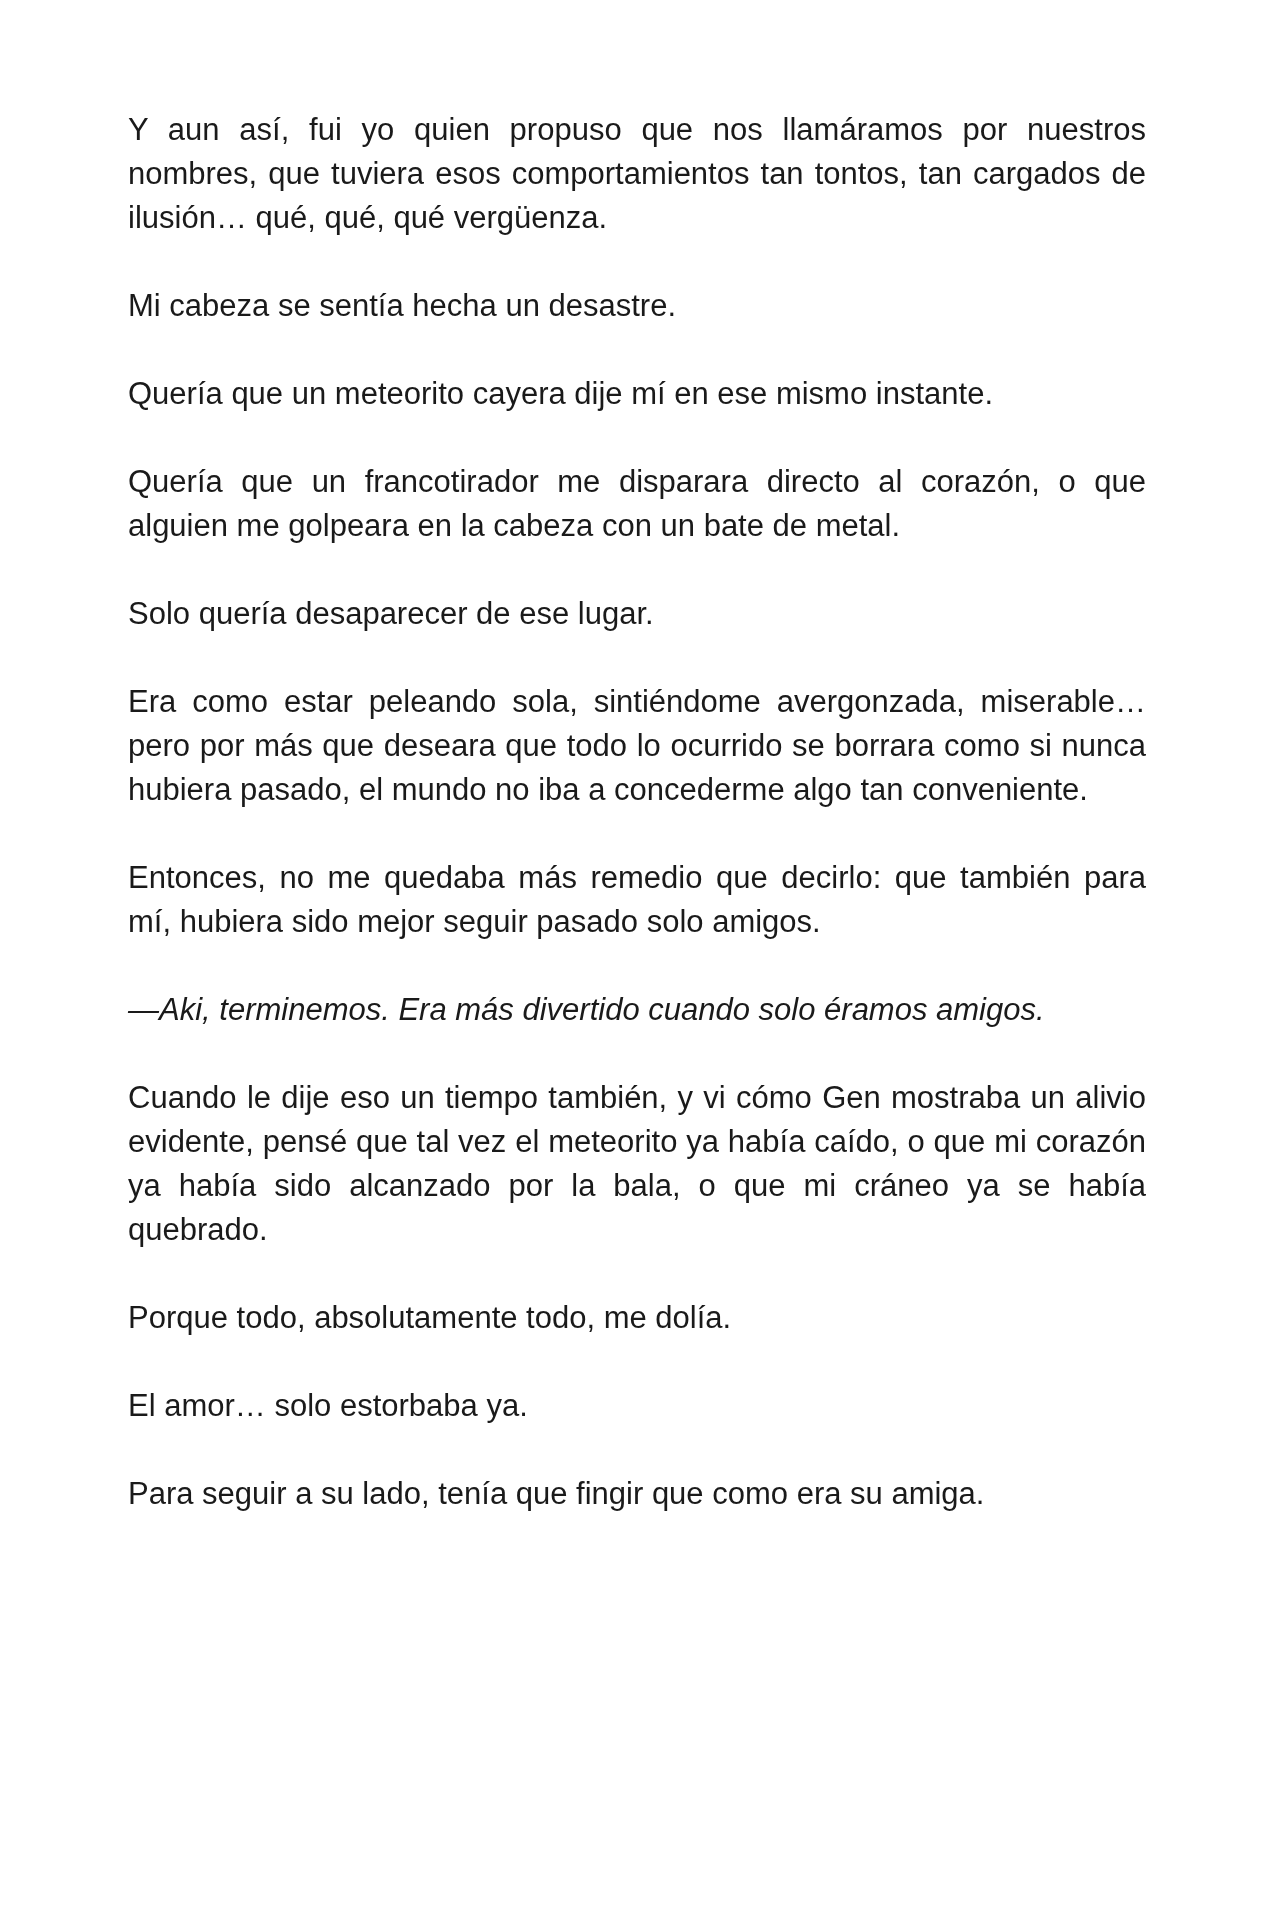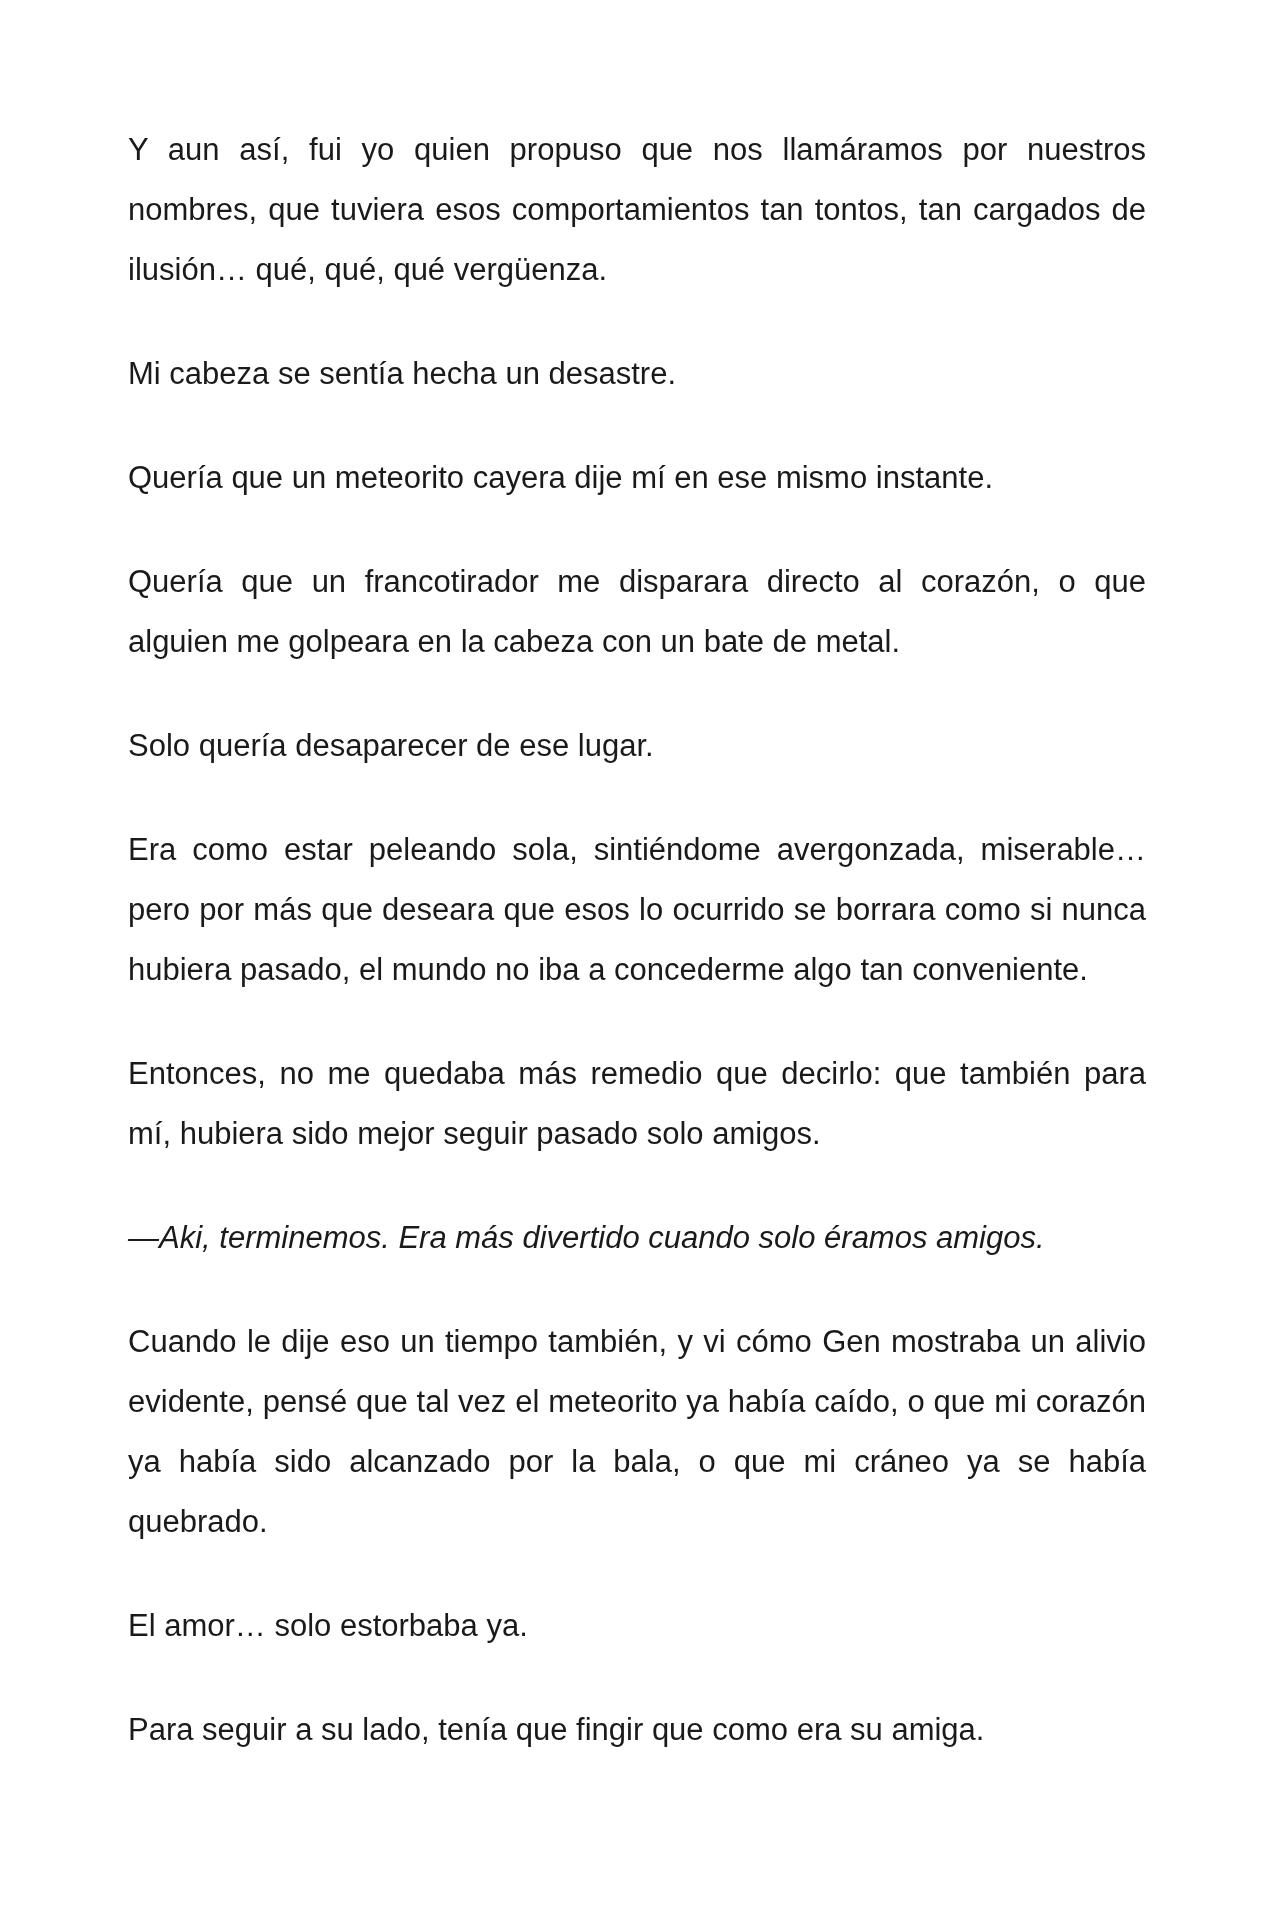--- a/index.html
+++ b/index.html
@@ -9,26 +9,26 @@
     }
     body {
       width: 1280px;
       height: 1920px;
       overflow: hidden;
       position: relative;
     }
     .page {
       position: absolute;
       left: 128px;
-      top: 120px;
+      top: 108px;
       width: 1018px;
       color: #1a1a1a;
       font-family: "Liberation Sans", "DejaVu Sans", sans-serif;
       font-size: 31px;
-      line-height: 60px;
+      line-height: 44px;
     }
     .para {
       margin: 0 0 44px 0;
       text-align: justify;
     }
     .para.last-line-left {
       text-align-last: left;
     }
     .para.italic {
       font-style: italic;
@@ -36,19 +36,20 @@
   </style>
 </head>
 <body>
 
 <div class="page">
   <p class="para last-line-left">Y aun así, fui yo quien propuso que nos llamáramos por nuestros nombres, que tuviera esos comportamientos tan tontos, tan cargados de ilusión… qué, qué, qué vergüenza.</p>
   <p class="para last-line-left">Mi cabeza se sentía hecha un desastre.</p>
   <p class="para last-line-left">Quería que un meteorito cayera dije mí en ese mismo instante.</p>
   <p class="para last-line-left">Quería que un francotirador me disparara directo al corazón, o que alguien me golpeara en la cabeza con un bate de metal.</p>
   <p class="para last-line-left">Solo quería desaparecer de ese lugar.</p>
-  <p class="para last-line-left">Era como estar peleando sola, sintiéndome avergonzada, miserable… pero por más que deseara que esos lo ocurrido se borrara como si nunca hubiera pasado, el mundo no iba a concederme algo tan conveniente.</p>
+  <p class="para last-line-left">Era como estar peleando sola, sintiéndome avergonzada, miserable… pero por más que deseara que todo lo ocurrido se borrara como si nunca hubiera pasado, el mundo no iba a concederme algo tan conveniente.</p>
   <p class="para last-line-left">Entonces, no me quedaba más remedio que decirlo: que también para mí, hubiera sido mejor seguir pasado solo amigos.</p>
   <p class="para last-line-left italic">—Aki, terminemos. Era más divertido cuando solo éramos amigos.</p>
   <p class="para last-line-left">Cuando le dije eso un tiempo también, y vi cómo Gen mostraba un alivio evidente, pensé que tal vez el meteorito ya había caído, o que mi corazón ya había sido alcanzado por la bala, o que mi cráneo ya se había quebrado.</p>
+  <p class="para last-line-left">Porque todo, absolutamente todo, me dolía.</p>
   <p class="para last-line-left">El amor… solo estorbaba ya.</p>
   <p class="para last-line-left">Para seguir a su lado, tenía que fingir que como era su amiga.</p>
 </div>
 
 </body></html>

